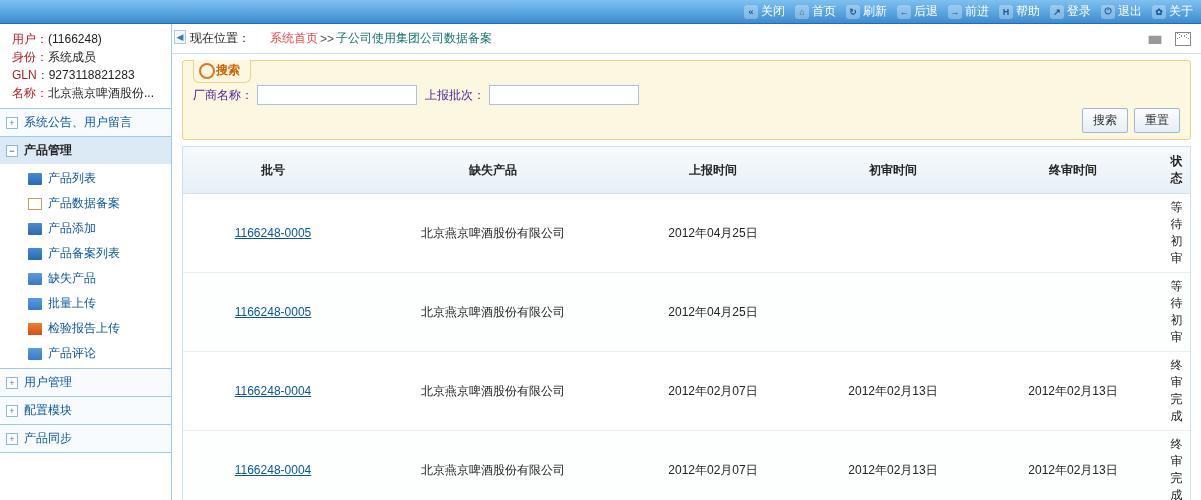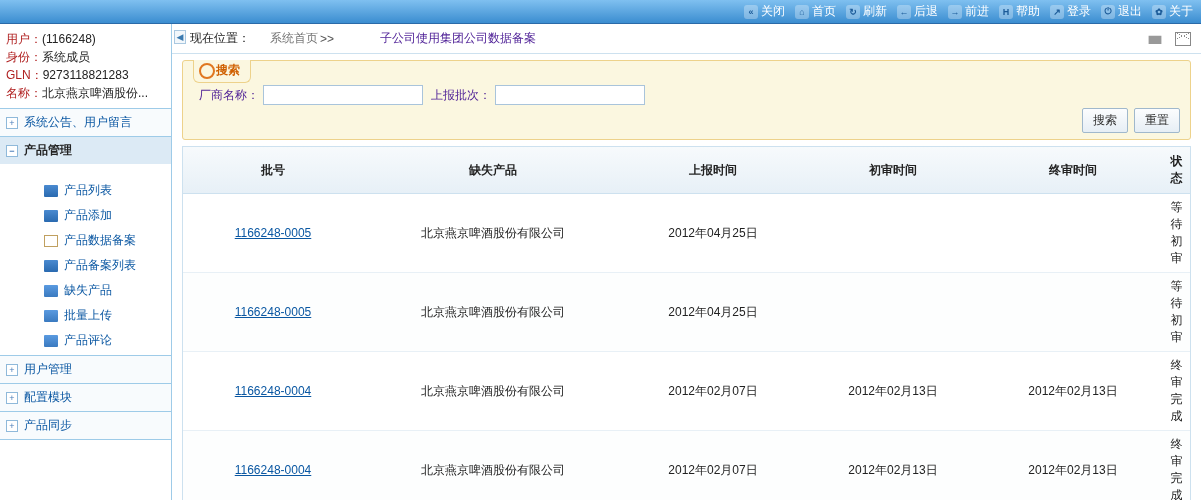--- a/index.html
+++ b/index.html
@@ -6,54 +6,54 @@
 body { font-family: "SimSun", "宋体", Arial, sans-serif; font-size: 12px; background: #fff; width: 1201px; height: 500px; overflow: hidden; }
 
 
 .topbar { height: 24px; background: linear-gradient(to bottom, #7fc0f0, #3b8dd0); display: flex; justify-content: flex-end; align-items: center; padding-right: 8px; border-bottom: 1px solid #2a6aa8; }
 .topbar .titem { display: flex; align-items: center; color: #fff; margin-left: 10px; cursor: pointer; text-decoration: none; }
 .topbar .titem .tic { width: 14px; height: 14px; background: rgba(255,255,255,0.3); border-radius: 3px; display: inline-flex; align-items: center; justify-content: center; margin-right: 3px; font-size: 9px; color: #1b5a98; font-weight: bold; }
 
 
 .layout { display: flex; height: 476px; }
 .sidebar { width: 172px; border-right: 1px solid #9ecbe8; background: #fff; display: flex; flex-direction: column; }
-.userbox { padding: 6px 6px 6px 6px; border-bottom: 1px solid #9ecbe8; line-height: 18px; }
+.userbox { padding: 6px 6px 6px 12px; border-bottom: 1px solid #9ecbe8; line-height: 18px; }
 .userbox .lab { color: #b02020; }
 .userbox .val { color: #222; }
 
 
 .navsec { border-bottom: 1px solid #9ecbe8; }
 .navhead { display: flex; align-items: center; padding: 5px 6px; color: #0a57a2; cursor: pointer; background: #f8fbfd; }
 .navhead .pm { width: 12px; height: 12px; border: 1px solid #8fb9da; display: inline-flex; align-items: center; justify-content: center; margin-right: 6px; font-size: 9px; color: #4a7db9; background: #fff; line-height: 10px; }
 .navhead.bold { font-weight: bold; color: #222; background: #dceaf5; }
-.navsub { padding: 2px 16px; margin-top: 12px; }
+.navsub { padding: 2px 0; }
 .navitem { display: flex; align-items: center; padding: 4px 6px 4px 28px; color: #0a57a2; cursor: pointer; }
 .navitem .nic { width: 14px; height: 12px; margin-right: 6px; display: inline-block; }
 .nic-book { background: linear-gradient(#4a8ad0,#2a6ab0); border-radius: 1px; }
 .nic-doc { background: #fff; border: 1px solid #c0a060; }
 .nic-blue { background: linear-gradient(#5a9ae0,#3a7ac0); border-radius: 1px; }
 .navitem.warn .nic { background: linear-gradient(#f08030,#d05010); }
 
 
 .main { flex: 1; padding: 0 0 0 0; overflow: hidden; position: relative; }
 
 .crumb { display: flex; align-items: center; padding: 6px 10px 6px 18px; border-bottom: 1px solid #cde1ef; position: relative; }
 .crumb .arrow { position: absolute; left: 2px; top: 6px; width: 12px; height: 14px; border: 1px solid #aac8e0; background: #f2f7fb; font-size: 9px; color: #3a7ab0; display: flex; align-items: center; justify-content: center; cursor: pointer; }
 .crumb .lab { color: #222; margin-right: 20px; }
-.crumb a { color: #737373; text-decoration: none; }
+.crumb a { color: #ef4444; text-decoration: none; }
 .crumb .sep { margin: 0 2px; color: #555; }
-.crumb .cur { color: #4c1d95; margin-left: 44px; }
+.crumb .cur { color: #0f766e; }
 .crumb .tools { margin-left: auto; display: flex; gap: 12px; }
 .crumb .tools span { width: 16px; height: 14px; display: inline-block; cursor: pointer; }
 .ic-print { background: #999; clip-path: polygon(10% 30%, 90% 30%, 90% 90%, 10% 90%); }
 .ic-mail { background: #fff; border: 1px solid #888; position: relative; }
 .ic-mail::after { content: ''; position: absolute; left: 0; right: 0; top: 0; height: 50%; background: linear-gradient(to bottom right, transparent 48%, #888 48%, #888 52%, transparent 52%), linear-gradient(to bottom left, transparent 48%, #888 48%, #888 52%, transparent 52%); }
 
 
-.searchwrap { margin: 6px 10px; border: 1px solid #edd28b; background: #fbf7e0; border-radius: 3px; padding: 8px 10px 34px 16px; position: relative; }
+.searchwrap { margin: 6px 10px; border: 1px solid #edd28b; background: #fbf7e0; border-radius: 3px; padding: 8px 10px 34px 10px; position: relative; }
 .searchhead { position: absolute; top: -1px; left: 10px; background: #fbf7e0; border: 1px solid #edd28b; border-top: none; border-radius: 0 0 6px 6px; padding: 2px 10px 3px 22px; color: #d06000; font-weight: bold; }
 .searchhead::before { content: ''; position: absolute; left: 5px; top: 3px; width: 12px; height: 12px; border: 2px solid #e07720; border-radius: 50%; }
 .searchrow { display: flex; align-items: center; margin-top: 16px; }
 .searchrow label { color: #4c1d95; margin-right: 4px; }
 .searchrow input { border: 1px solid #a9c4db; height: 20px; padding: 0 3px; font-size: 12px; }
 .sbtns { position: absolute; right: 10px; bottom: 6px; display: flex; gap: 6px; }
 .sbtn { border: 1px solid #a0b8cc; background: linear-gradient(#fcfdfe, #e6eef5); padding: 3px 10px; cursor: pointer; font-size: 12px; font-family: inherit; border-radius: 2px; color: #333; }
 
 
 .tblwrap { margin: 4px 10px; border: 1px solid #cde1ef; }
@@ -129,38 +129,42 @@
       <div class="navhead bold">
           <span class="pm">−</span>
           <span>产品管理</span>
         </div>
       <div class="navsub">
         <div class="navitem">
             <span class="nic nic-book"></span>
             <span>产品列表</span>
           </div>
         <div class="navitem">
+            <span class="nic nic-doc"></span>
+            <span>产品数据备案</span>
+          </div>
+        <div class="navitem">
             <span class="nic nic-book"></span>
             <span>产品添加</span>
           </div>
         <div class="navitem">
-            <span class="nic nic-doc"></span>
-            <span>产品数据备案</span>
-          </div>
-        <div class="navitem">
             <span class="nic nic-book"></span>
             <span>产品备案列表</span>
           </div>
         <div class="navitem">
             <span class="nic nic-blue"></span>
             <span>缺失产品</span>
           </div>
         <div class="navitem">
             <span class="nic nic-blue"></span>
             <span>批量上传</span>
+          </div>
+        <div class="navitem warn">
+            <span class="nic"></span>
+            <span>检验报告上传</span>
           </div>
         <div class="navitem">
             <span class="nic nic-blue"></span>
             <span>产品评论</span>
           </div>
       </div>
     </div>
     <div class="navsec">
       <div class="navhead">
           <span class="pm">+</span>

